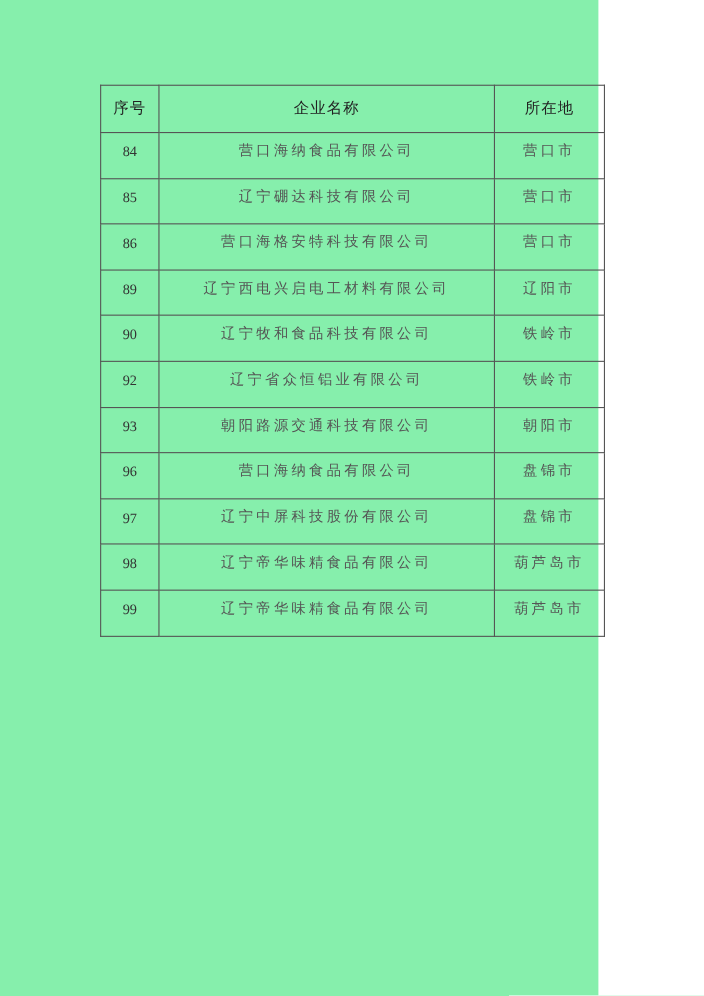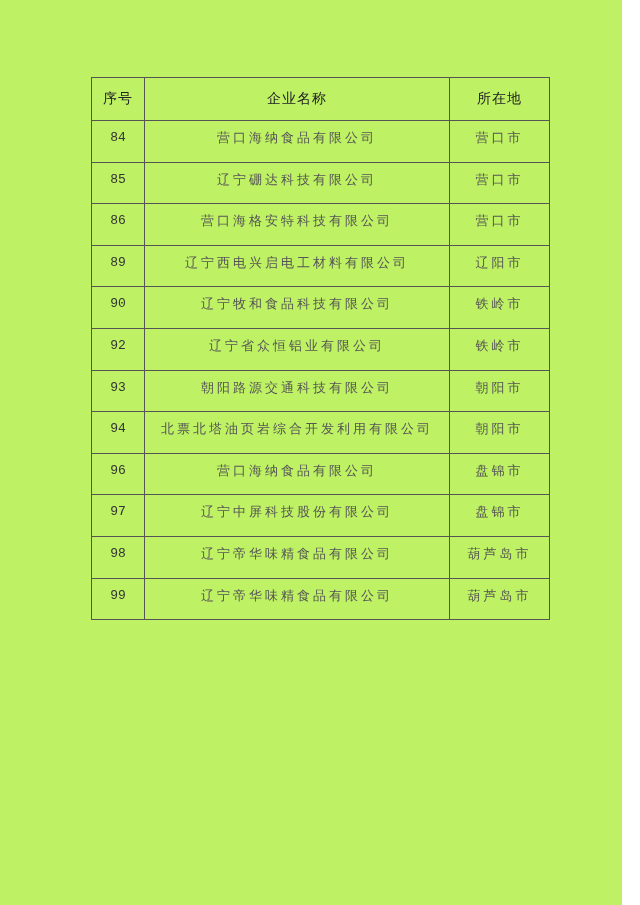--- a/index.html
+++ b/index.html
@@ -1,17 +1,17 @@
 <!DOCTYPE html>
 <html><head>
   <meta charset="utf-8">
   <style>
     html, body { margin: 0; padding: 0; background: #ffffff; }
     body { width: 640px; height: 905px; position: relative; overflow: hidden; }
-    .page { position: absolute; left: 0; top: 0; width: 622px; height: 905px; background: #bef264; }
+    .page { position: absolute; left: 0; top: 0; width: 544px; height: 905px; background: #86efac; }
     table.roster {
       position: absolute;
       left: 91px;
       top: 77px;
       width: 458px;
       border-collapse: collapse;
       table-layout: fixed;
       font-family: "DejaVu Serif", "Liberation Serif", serif;
       color: #3a3a3a;
     }
@@ -29,21 +29,21 @@
       vertical-align: middle;
       letter-spacing: 1px;
     }
     table.roster td {
       height: 41.6px;
       font-size: 13px;
       line-height: 13px;
       padding-top: 10px;
       box-sizing: border-box;
     }
-    td.col-seq { font-family: Liberation Mono, monospace; font-size: 14px; color: #333333; }
+    td.col-seq { font-family: Liberation Serif, serif; font-size: 14px; color: #333333; }
     td.col-name { letter-spacing: 3px; color: #555555; }
     td.col-city { letter-spacing: 3px; color: #555555; }
     col.c1 { width: 53px; }
     col.c2 { width: 305px; }
     col.c3 { width: 100px; }
   </style>
 </head>
 <body>
 
 <div class="page">
@@ -90,25 +90,20 @@
         <td class="col-seq">92</td>
         <td class="col-name">辽宁省众恒铝业有限公司</td>
         <td class="col-city">铁岭市</td>
       </tr>
       <tr>
         <td class="col-seq">93</td>
         <td class="col-name">朝阳路源交通科技有限公司</td>
         <td class="col-city">朝阳市</td>
       </tr>
       <tr>
-        <td class="col-seq">94</td>
-        <td class="col-name">北票北塔油页岩综合开发利用有限公司</td>
-        <td class="col-city">朝阳市</td>
-      </tr>
-      <tr>
         <td class="col-seq">96</td>
         <td class="col-name">营口海纳食品有限公司</td>
         <td class="col-city">盘锦市</td>
       </tr>
       <tr>
         <td class="col-seq">97</td>
         <td class="col-name">辽宁中屏科技股份有限公司</td>
         <td class="col-city">盘锦市</td>
       </tr>
       <tr>

